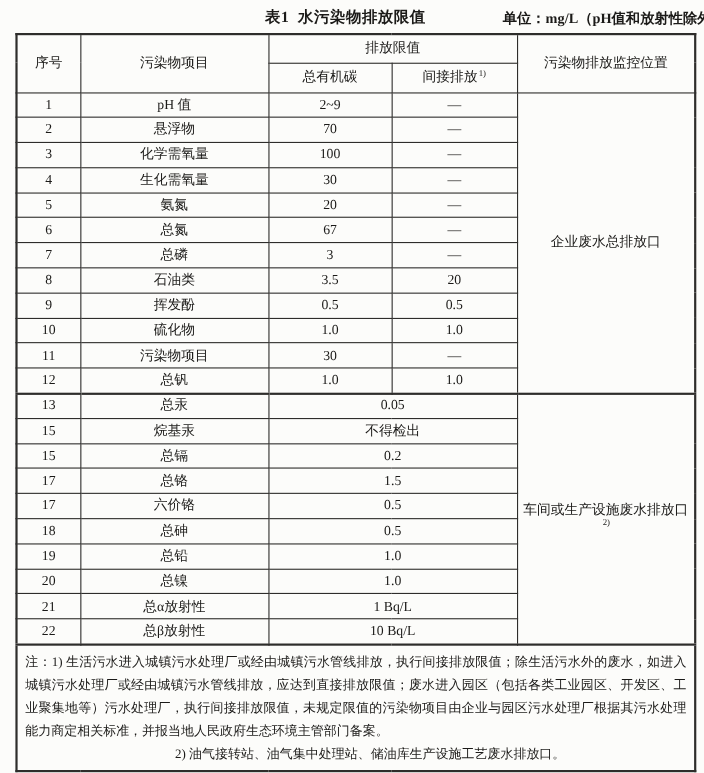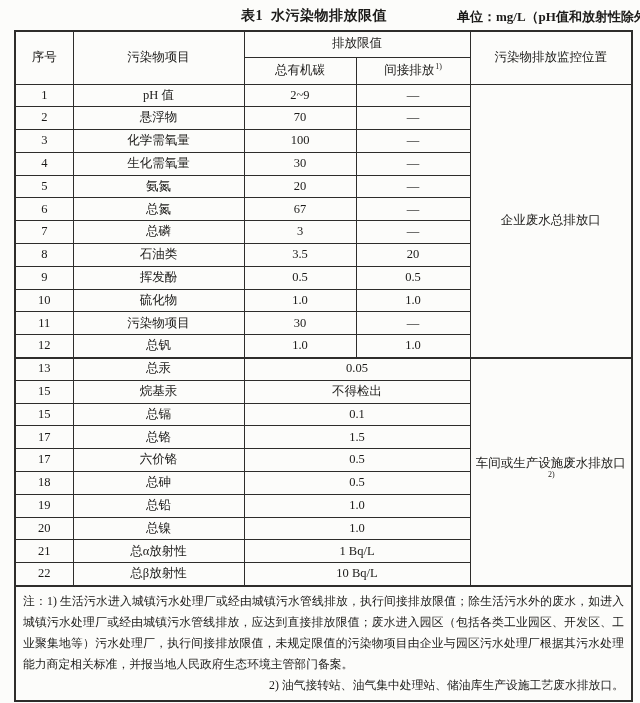--- a/index.html
+++ b/index.html
@@ -81,21 +81,21 @@
     padding: 4px 7px 4px 7px;
     border-top: 2px solid var(--border);
   }
   p.note {
     margin: 0;
     font-size: 11.8px;
     line-height: 21px;
     text-align: justify;
     text-justify: inter-ideograph;
   }
-  p.note.p2 { text-indent: 26px; text-align: right; }
+  p.note.p2 { text-indent: 26px; text-align: center; }
 </style>
 </head>
 <body>
 
 <div class="page">
 
   <div class="caption">
     <span class="title">表1  水污染物排放限值</span>
     <span class="unit">单位：mg/L（pH值和放射性除外）</span>
   </div>
@@ -201,21 +201,21 @@
           <td rowspan="10" class="mon"><span>车间或生产设施废水排放口</span><sup>2)</sup></td>
         </tr>
         <tr>
           <td>15</td>
           <td>烷基汞</td>
           <td colspan="2">不得检出</td>
         </tr>
         <tr>
           <td>15</td>
           <td>总镉</td>
-          <td colspan="2">0.1</td>
+          <td colspan="2">0.2</td>
         </tr>
         <tr>
           <td>17</td>
           <td>总铬</td>
           <td colspan="2">1.5</td>
         </tr>
         <tr>
           <td>17</td>
           <td>六价铬</td>
           <td colspan="2">0.5</td>

